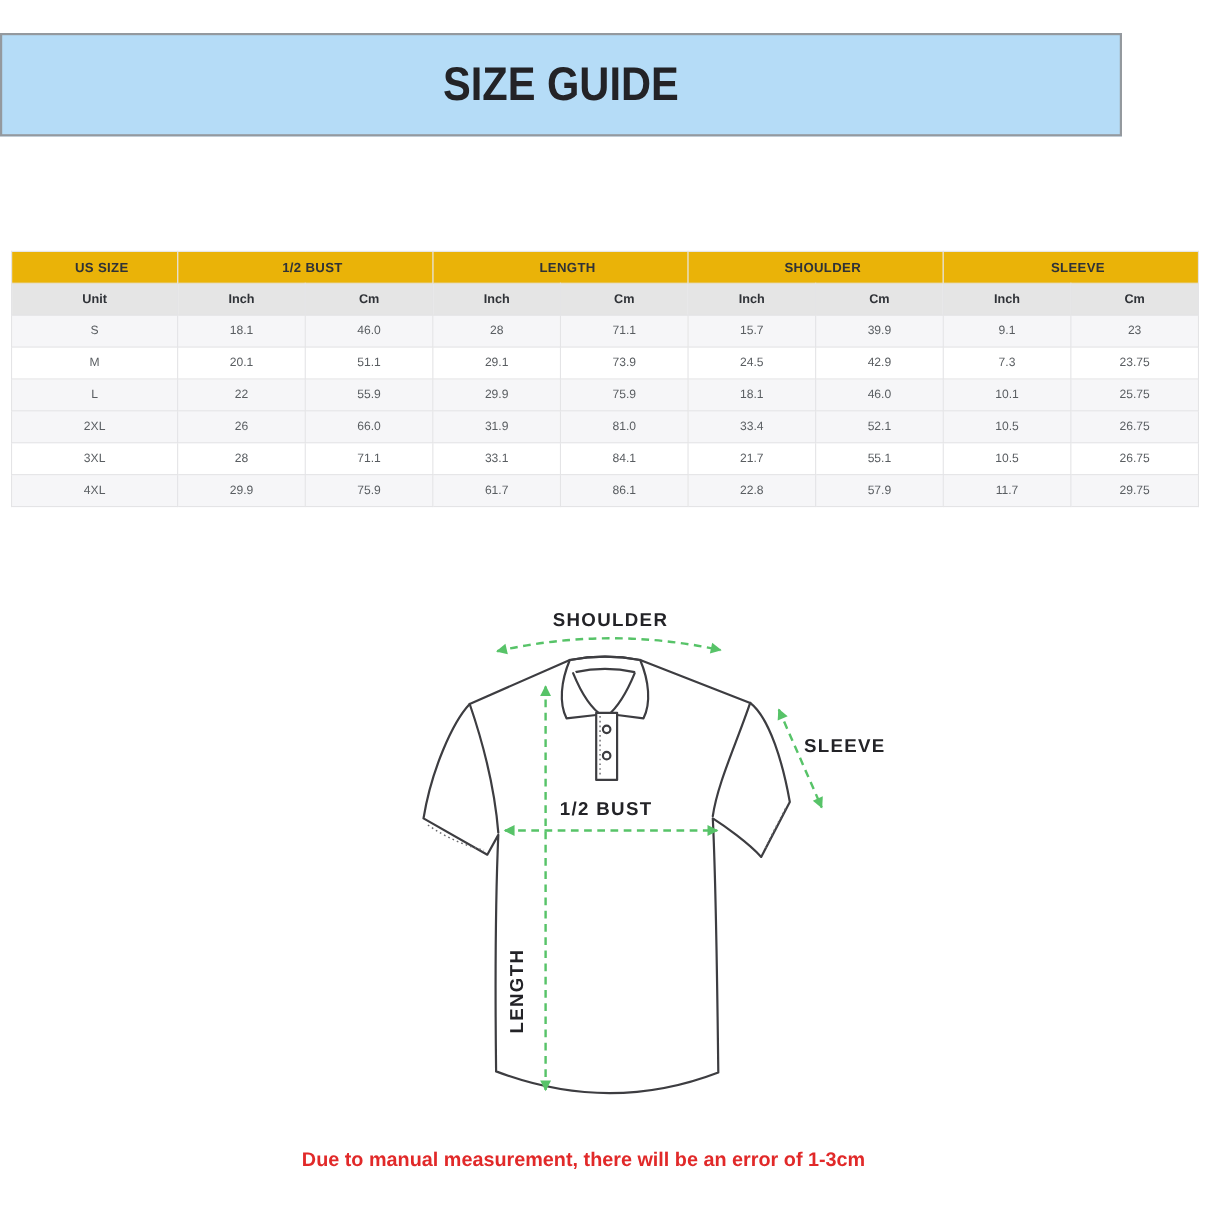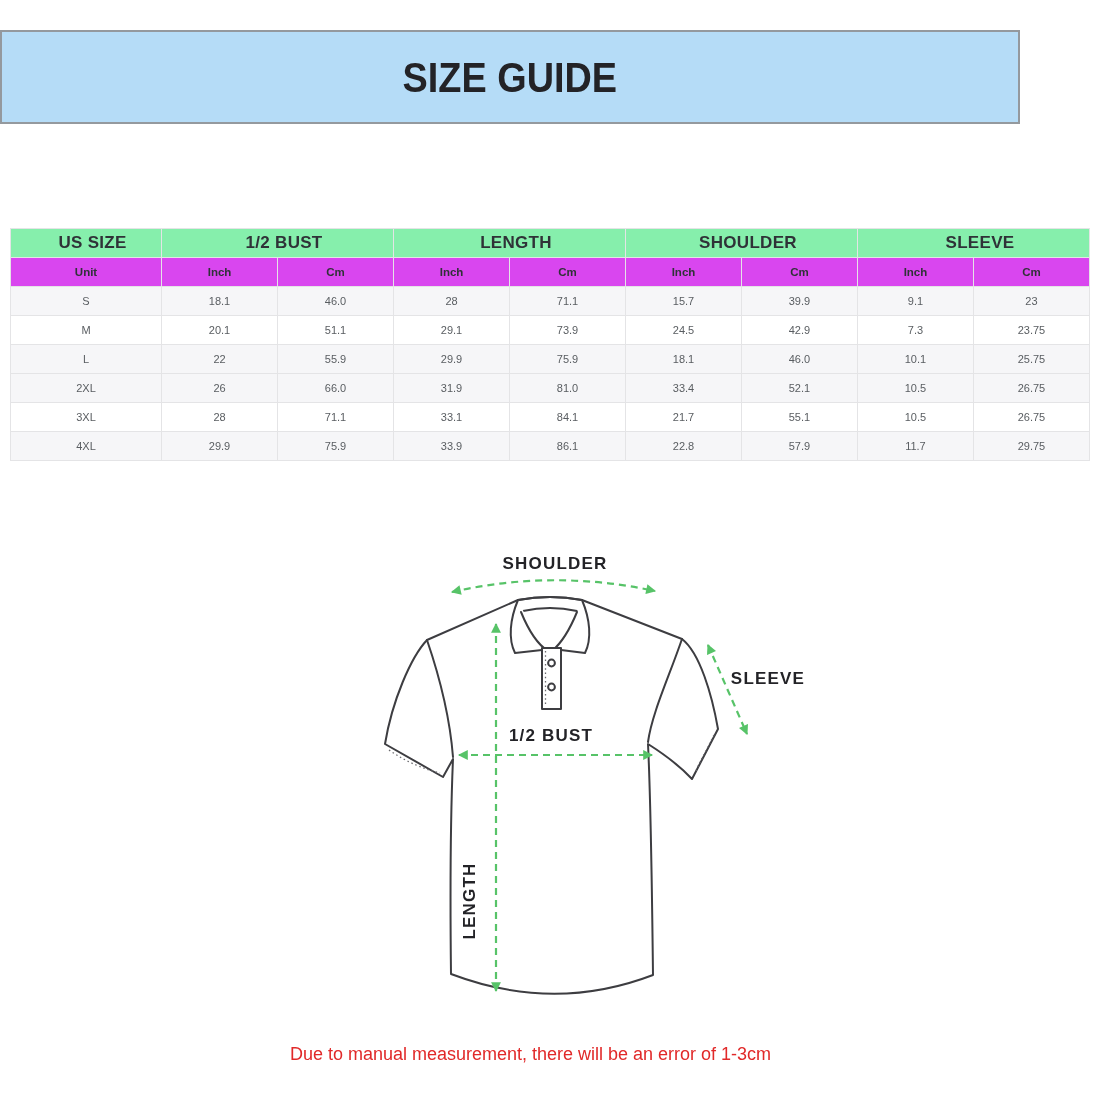--- a/index.html
+++ b/index.html
@@ -14,34 +14,34 @@
     display:flex;align-items:center;justify-content:center;
   }
   .banner h1{
     margin:0;font-size:43px;font-weight:800;color:#232327;
     letter-spacing:0;transform:scaleX(.88);white-space:nowrap;
   }
   
   .table-wrap{position:absolute;left:10px;top:228px;width:1080px;}
   table{border-collapse:collapse;width:1080px;table-layout:fixed;}
   th,td{border:1px solid #e4e4e6;height:28px;text-align:center;padding:0;vertical-align:middle;}
-  tr.groups th{background:#86efac;font-size:17px;font-weight:bold;color:#2f3237;letter-spacing:.3px;padding-left:13px;}
-  tr.units th{background:#d946ef;font-size:11.5px;font-weight:bold;color:#2f3237;}
+  tr.groups th{background:#eab308;font-size:12px;font-weight:bold;color:#2f3237;letter-spacing:.3px;padding-left:13px;}
+  tr.units th{background:#e5e5e5;font-size:11.5px;font-weight:bold;color:#2f3237;}
   tbody td{font-size:11px;color:#595d61;background:#ffffff;}
   tbody tr.stripe td{background:#f6f6f8;}
   
   .diagram{position:absolute;left:370px;top:543px;width:440px;height:492px;}
   .measure-label{
     font-family:"Liberation Sans",sans-serif;font-size:17px;font-weight:bold;
     fill:#232327;letter-spacing:1.2px;
   }
   
   .note{
     position:absolute;left:0;top:1044px;width:1061px;text-align:center;
-    font-size:18px;font-weight:normal;color:#e12929;
+    font-size:18px;font-weight:bold;color:#e12929;
   }
 </style>
 </head>
 <body>
 
 <div class="banner">
   <h1>SIZE GUIDE</h1>
 </div>
 
 <div class="table-wrap">
@@ -130,21 +130,21 @@
           <td>84.1</td>
           <td>21.7</td>
           <td>55.1</td>
           <td>10.5</td>
           <td>26.75</td>
         </tr>
         <tr class="stripe">
           <td>4XL</td>
           <td>29.9</td>
           <td>75.9</td>
-          <td>33.9</td>
+          <td>61.7</td>
           <td>86.1</td>
           <td>22.8</td>
           <td>57.9</td>
           <td>11.7</td>
           <td>29.75</td>
         </tr>
       </tbody>
   </table>
 </div>
 

